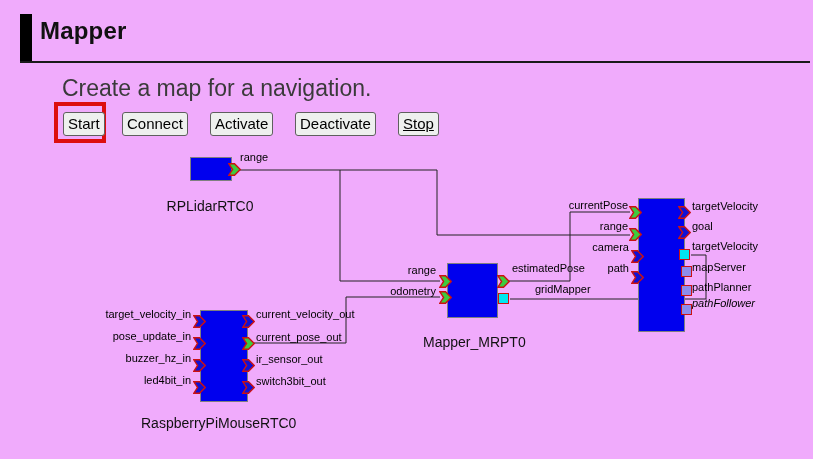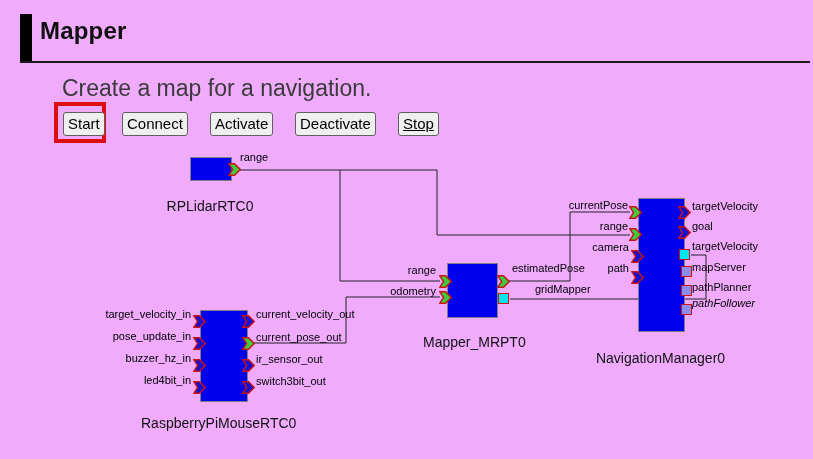--- a/index.html
+++ b/index.html
@@ -59,21 +59,20 @@
     <polyline points="510,299 706,299 706,255 691,255"></polyline>
   </svg>
 
   <div class="comp-box" style="left:190px;top:157px;width:42px;height:24px;"></div>
   <div class="comp-box" style="left:447px;top:263px;width:51px;height:55px;"></div>
   <div class="comp-box" style="left:638px;top:198px;width:47px;height:134px;"></div>
   <div class="comp-box" style="left:200px;top:310px;width:48px;height:92px;"></div>
 
   <div class="comp-label" style="left:160px;top:198px;width:100px;">RPLidarRTC0</div>
   <div class="comp-label" style="left:423px;top:334px;width:100px;">Mapper_MRPT0</div>
-  <div class="comp-label" style="left:593px;top:350px;width:135px;">NavigationManager0</div>
   <div class="comp-label" style="left:141px;top:415px;width:155px;">RaspberryPiMouseRTC0</div>
 
   <svg class="port arrow green" style="left:228px;top:163px;" width="13" height="13" viewBox="0 0 13 13">
       <polygon points="0.8,0.8 6.5,0.8 12.2,6.5 6.5,12.2 0.8,12.2 4.6,6.5"></polygon>
     </svg>
   <span class="plabel" style="left:240px;top:150px;">range</span>
 
   <svg class="port arrow green" style="left:439px;top:275px;" width="13" height="13" viewBox="0 0 13 13">
       <polygon points="0.8,0.8 6.5,0.8 12.2,6.5 6.5,12.2 0.8,12.2 4.6,6.5"></polygon>
     </svg>

